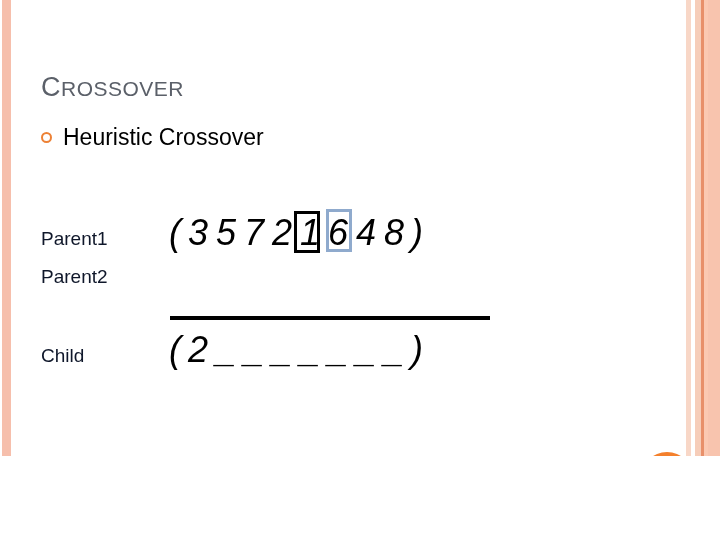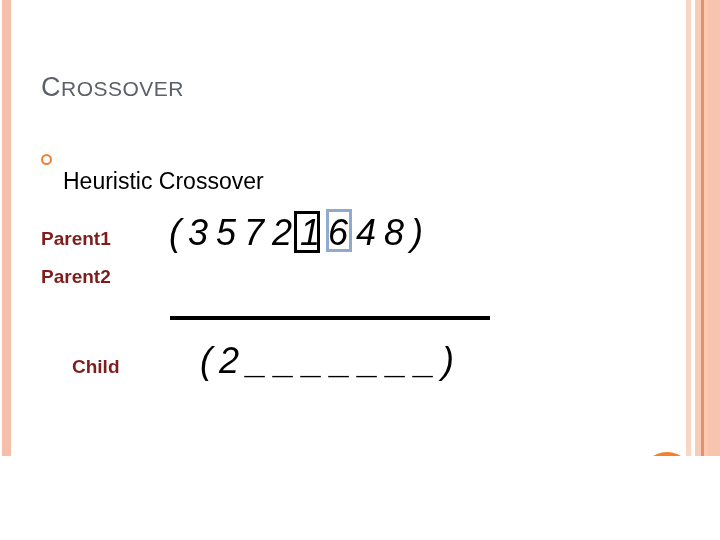--- a/index.html
+++ b/index.html
@@ -76,42 +76,40 @@
     border: 2px solid #ed8135;
     border-radius: 50%;
     box-sizing: border-box;
     margin-right: 11px;
     flex: 0 0 auto;
   }
   .bullet-text {
     color: #000000;
     font-size: 23px;
     line-height: 1;
-    margin-top: 44px;
   }
 
   
   .row {
     position: absolute;
     left: 41px;
     display: flex;
     align-items: baseline;
     white-space: nowrap;
   }
   .row-parent1 { top: 219px; }
   .row-parent2 { top: 263px; flex-direction: column; }
-  .row-child   { top: 347px; margin-left: 31px; }
+  .row-child   { top: 336px; }
 
   .row-label {
     width: 125px;
     flex: 0 0 125px;
-    color: #7f1d1d;
+    color: #0f172a;
     font-size: 19px;
     line-height: 28px;
-    font-weight: bold;
   }
 
   .genes {
     position: relative;
     color: #000000;
     font-size: 36px;
     line-height: 28px;
     letter-spacing: 0px;
     font-style: italic;
   }

